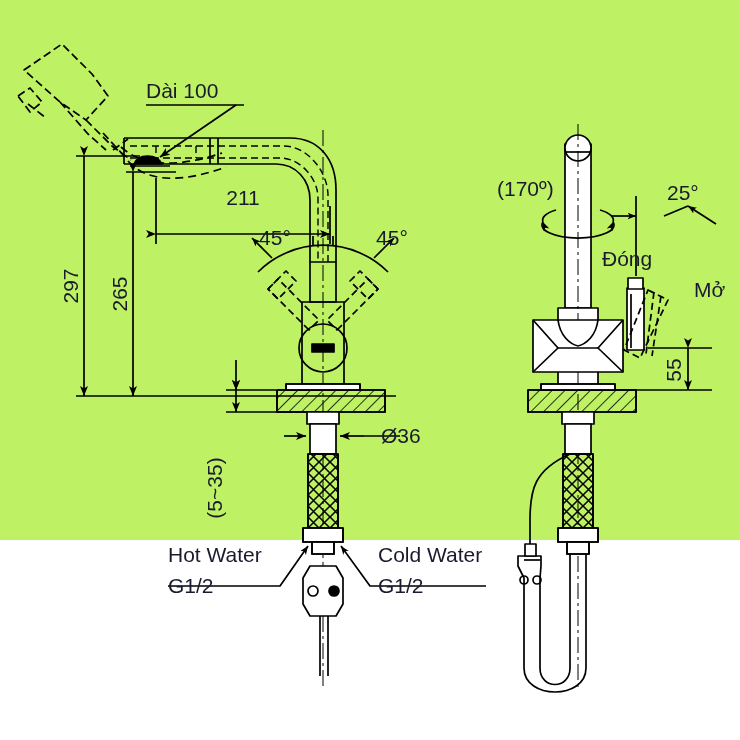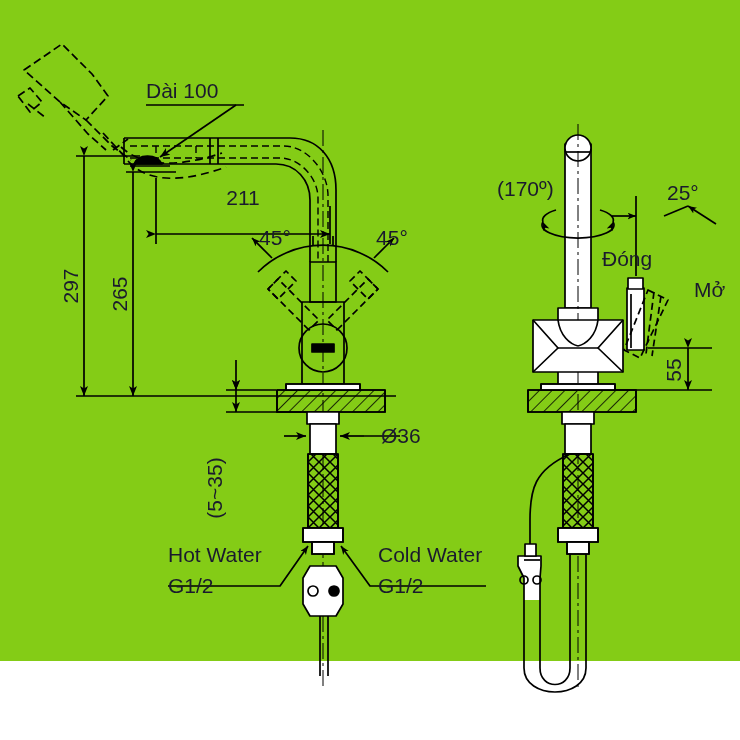--- a/index.html
+++ b/index.html
@@ -1,18 +1,18 @@
 <!DOCTYPE html>
 <html><head>
 <meta charset="utf-8">
 <style>
   html,body{margin:0;padding:0;background:#ffffff;}
   body{width:740px;height:740px;overflow:hidden;
        font-family:"Liberation Sans","DejaVu Sans",sans-serif;}
-  #sheet{position:relative;width:740px;height:661px;background:#84cc16;}
+  #sheet{position:relative;width:740px;height:540px;background:#bef264;}
   svg{display:block;}
   .lbl{font-family:"Liberation Sans","DejaVu Sans",sans-serif;
        fill:#1a1a2e;font-size:21px;}
 </style>
 </head>
 <body>
 
 <div id="sheet">
 <svg width="740" height="740" viewBox="0 0 740 740">
 

